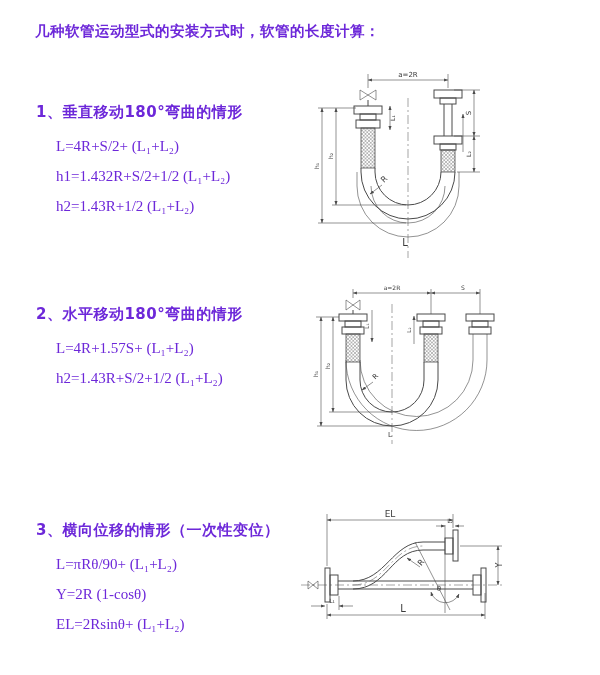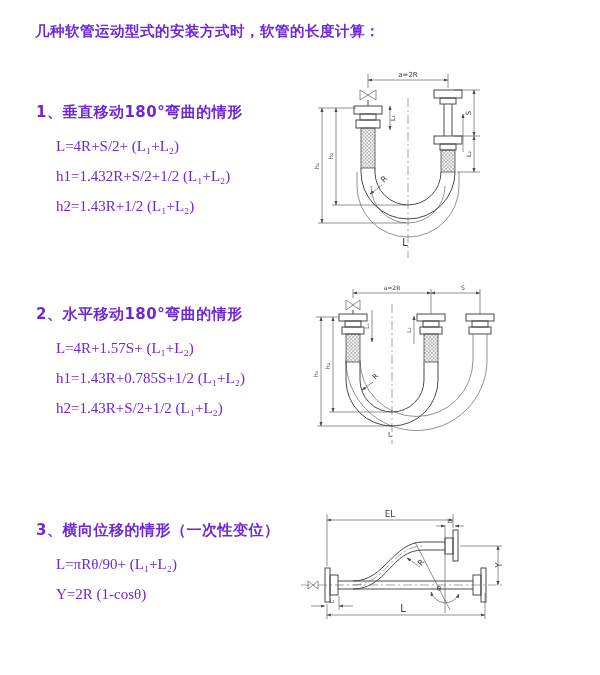--- a/index.html
+++ b/index.html
@@ -31,28 +31,28 @@
   <div class="sec" style="top:103px">
     <div class="heading">1、垂直移动180°弯曲的情形</div>
     <div class="formula">L=4R+S/2+ (L₁+L₂)</div>
     <div class="formula">h1=1.432R+S/2+1/2 (L₁+L₂)</div>
     <div class="formula">h2=1.43R+1/2 (L₁+L₂)</div>
   </div>
 
   <div class="sec" style="top:305px">
     <div class="heading">2、水平移动180°弯曲的情形</div>
     <div class="formula">L=4R+1.57S+ (L₁+L₂)</div>
-    <div class="formula">h1=1.43R+0.785S+1/2 (L₁+L₂)</div>
     <div class="formula">h2=1.43R+S/2+1/2 (L₁+L₂)</div>
   </div>
 
   <div class="sec" style="top:521px">
     <div class="heading">3、横向位移的情形（一次性变位）</div>
     <div class="formula">L=πRθ/90+ (L₁+L₂)</div>
     <div class="formula">Y=2R (1-cosθ)</div>
+    <div class="formula">EL=2Rsinθ+ (L₁+L₂)</div>
   </div>
 
   <svg style="left:306px;top:64px" width="284" height="205" viewBox="0 0 284 205">
     <defs>
       <marker id="a1" viewBox="0 0 8 8" refX="7.5" refY="4" markerWidth="7" markerHeight="7" orient="auto-start-reverse">
         <path d="M0,1 L8,4 L0,7 z" fill="#4a4a4a"></path>
       </marker>
       <pattern id="braid1" width="3.5" height="3.5" patternUnits="userSpaceOnUse">
         <path d="M0,3.5 L3.5,0 M0,0 L3.5,3.5" stroke="#777" stroke-width=".5"></path>
       </pattern>

